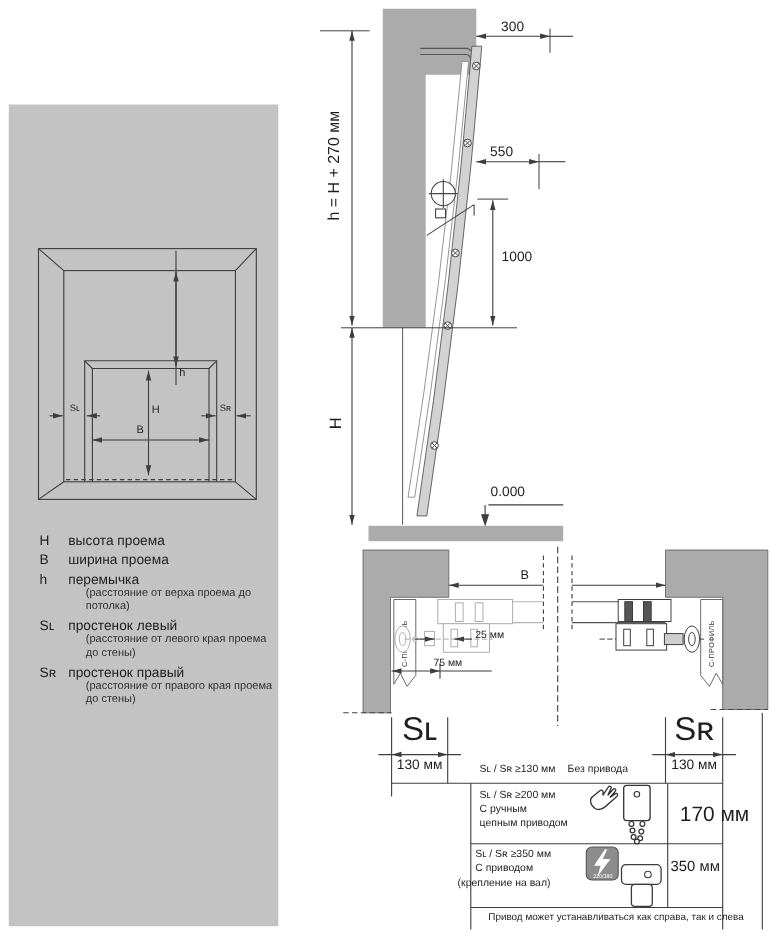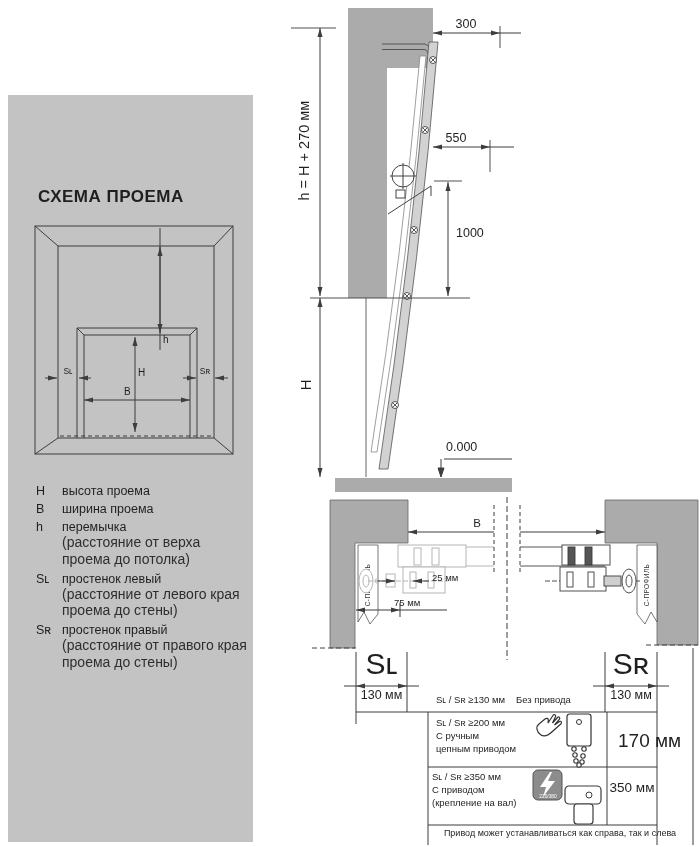--- a/index.html
+++ b/index.html
@@ -6,21 +6,21 @@
   .stage{position:relative;width:700px;height:847px;background:#fff;overflow:hidden;
          font-family:"Liberation Sans","DejaVu Sans",sans-serif;color:#1f1f1f}
   .stage svg.draw{position:absolute;left:0;top:0}
   .lbl{position:absolute;white-space:nowrap;line-height:1.05}
   .ctr{text-align:center}
   .b{font-weight:normal}
   .vrot{transform:rotate(-90deg)}
   .legend{position:absolute;left:36px;top:480px;width:214px}
   .legend-row{display:flex;gap:9px;margin-top:4px;font-size:12.5px}
   .legend-term{width:17px;flex:0 0 17px}
-  .legend-note{margin-left:26px;font-size:14px;color:#2e2e2e;line-height:1.2}
+  .legend-note{margin-left:42px;font-size:10px;color:#2e2e2e;line-height:1.2}
 </style>
 </head>
 <body>
 
 <div class="stage">
 
 <svg class="draw" width="700" height="847" viewBox="0 0 700 847">
   <defs>
     <marker id="mE" markerWidth="9" markerHeight="7" refX="9" refY="3.5" orient="auto" markerUnits="userSpaceOnUse">
       <path d="M9,3.5 L0,1 L0,6 Z" fill="#3d3d3d"></path>
@@ -218,21 +218,20 @@
     <path d="M17,2 L7,17 L13,17 L10,27 L22,11 L15,11 L19,2 Z" fill="#fff"></path>
     <text x="15" y="28" font-size="4.8" text-anchor="middle" fill="#fff">220/380</text>
   </g>
   <g transform="translate(565,784)" stroke="#3d3d3d" stroke-width="1.2" fill="#fff">
     <rect x="0" y="2" width="36" height="18" rx="4"></rect>
     <circle cx="24" cy="11" r="3" stroke-width="1"></circle>
     <rect x="9" y="20" width="19" height="20" rx="3"></rect>
   </g>
 </svg>
 
-<div class="lbl" style="left:38px;top:188px;font-size:17px;font-weight:bold;letter-spacing:0.5px">СХЕМА ПРОЕМА</div>
 
 <div class="legend">
   <div class="legend-row">
     <span class="legend-term">H</span>
     <span>высота проема</span>
   </div>
   <div class="legend-row">
     <span class="legend-term">B</span>
     <span>ширина проема</span>
   </div>
@@ -277,18 +276,18 @@
 <div class="lbl" style="left:436px;top:695px;font-size:9.5px">Sʟ / Sʀ ≥130 мм</div>
 <div class="lbl" style="left:516px;top:695px;font-size:9.5px">Без привода</div>
 
 <div class="lbl" style="left:436px;top:718px;font-size:9.5px">Sʟ / Sʀ ≥200 мм</div>
 <div class="lbl" style="left:436px;top:731px;font-size:9.5px">С ручным</div>
 <div class="lbl" style="left:436px;top:744px;font-size:9.5px">цепным приводом</div>
 <div class="lbl ctr" style="left:618px;top:731px;width:50px;font-size:19px">170 мм</div>
 
 <div class="lbl" style="left:432px;top:772px;font-size:9.5px">Sʟ / Sʀ ≥350 мм</div>
 <div class="lbl b" style="left:432px;top:785px;font-size:9.5px">С приводом</div>
-<div class="lbl b" style="left:432px;top:798px;font-size:9.5px">(крепление на вал)</div>
+<div class="lbl b" style="left:416px;top:798px;font-size:9.5px">(крепление на вал)</div>
 <div class="lbl ctr" style="left:607px;top:781px;width:50px;font-size:13.5px">350 мм</div>
 
 <div class="lbl ctr" style="left:430px;top:829px;width:260px;font-size:9px">Привод может устанавливаться как справа, так и слева</div>
 
 </div>
 
 </body></html>

